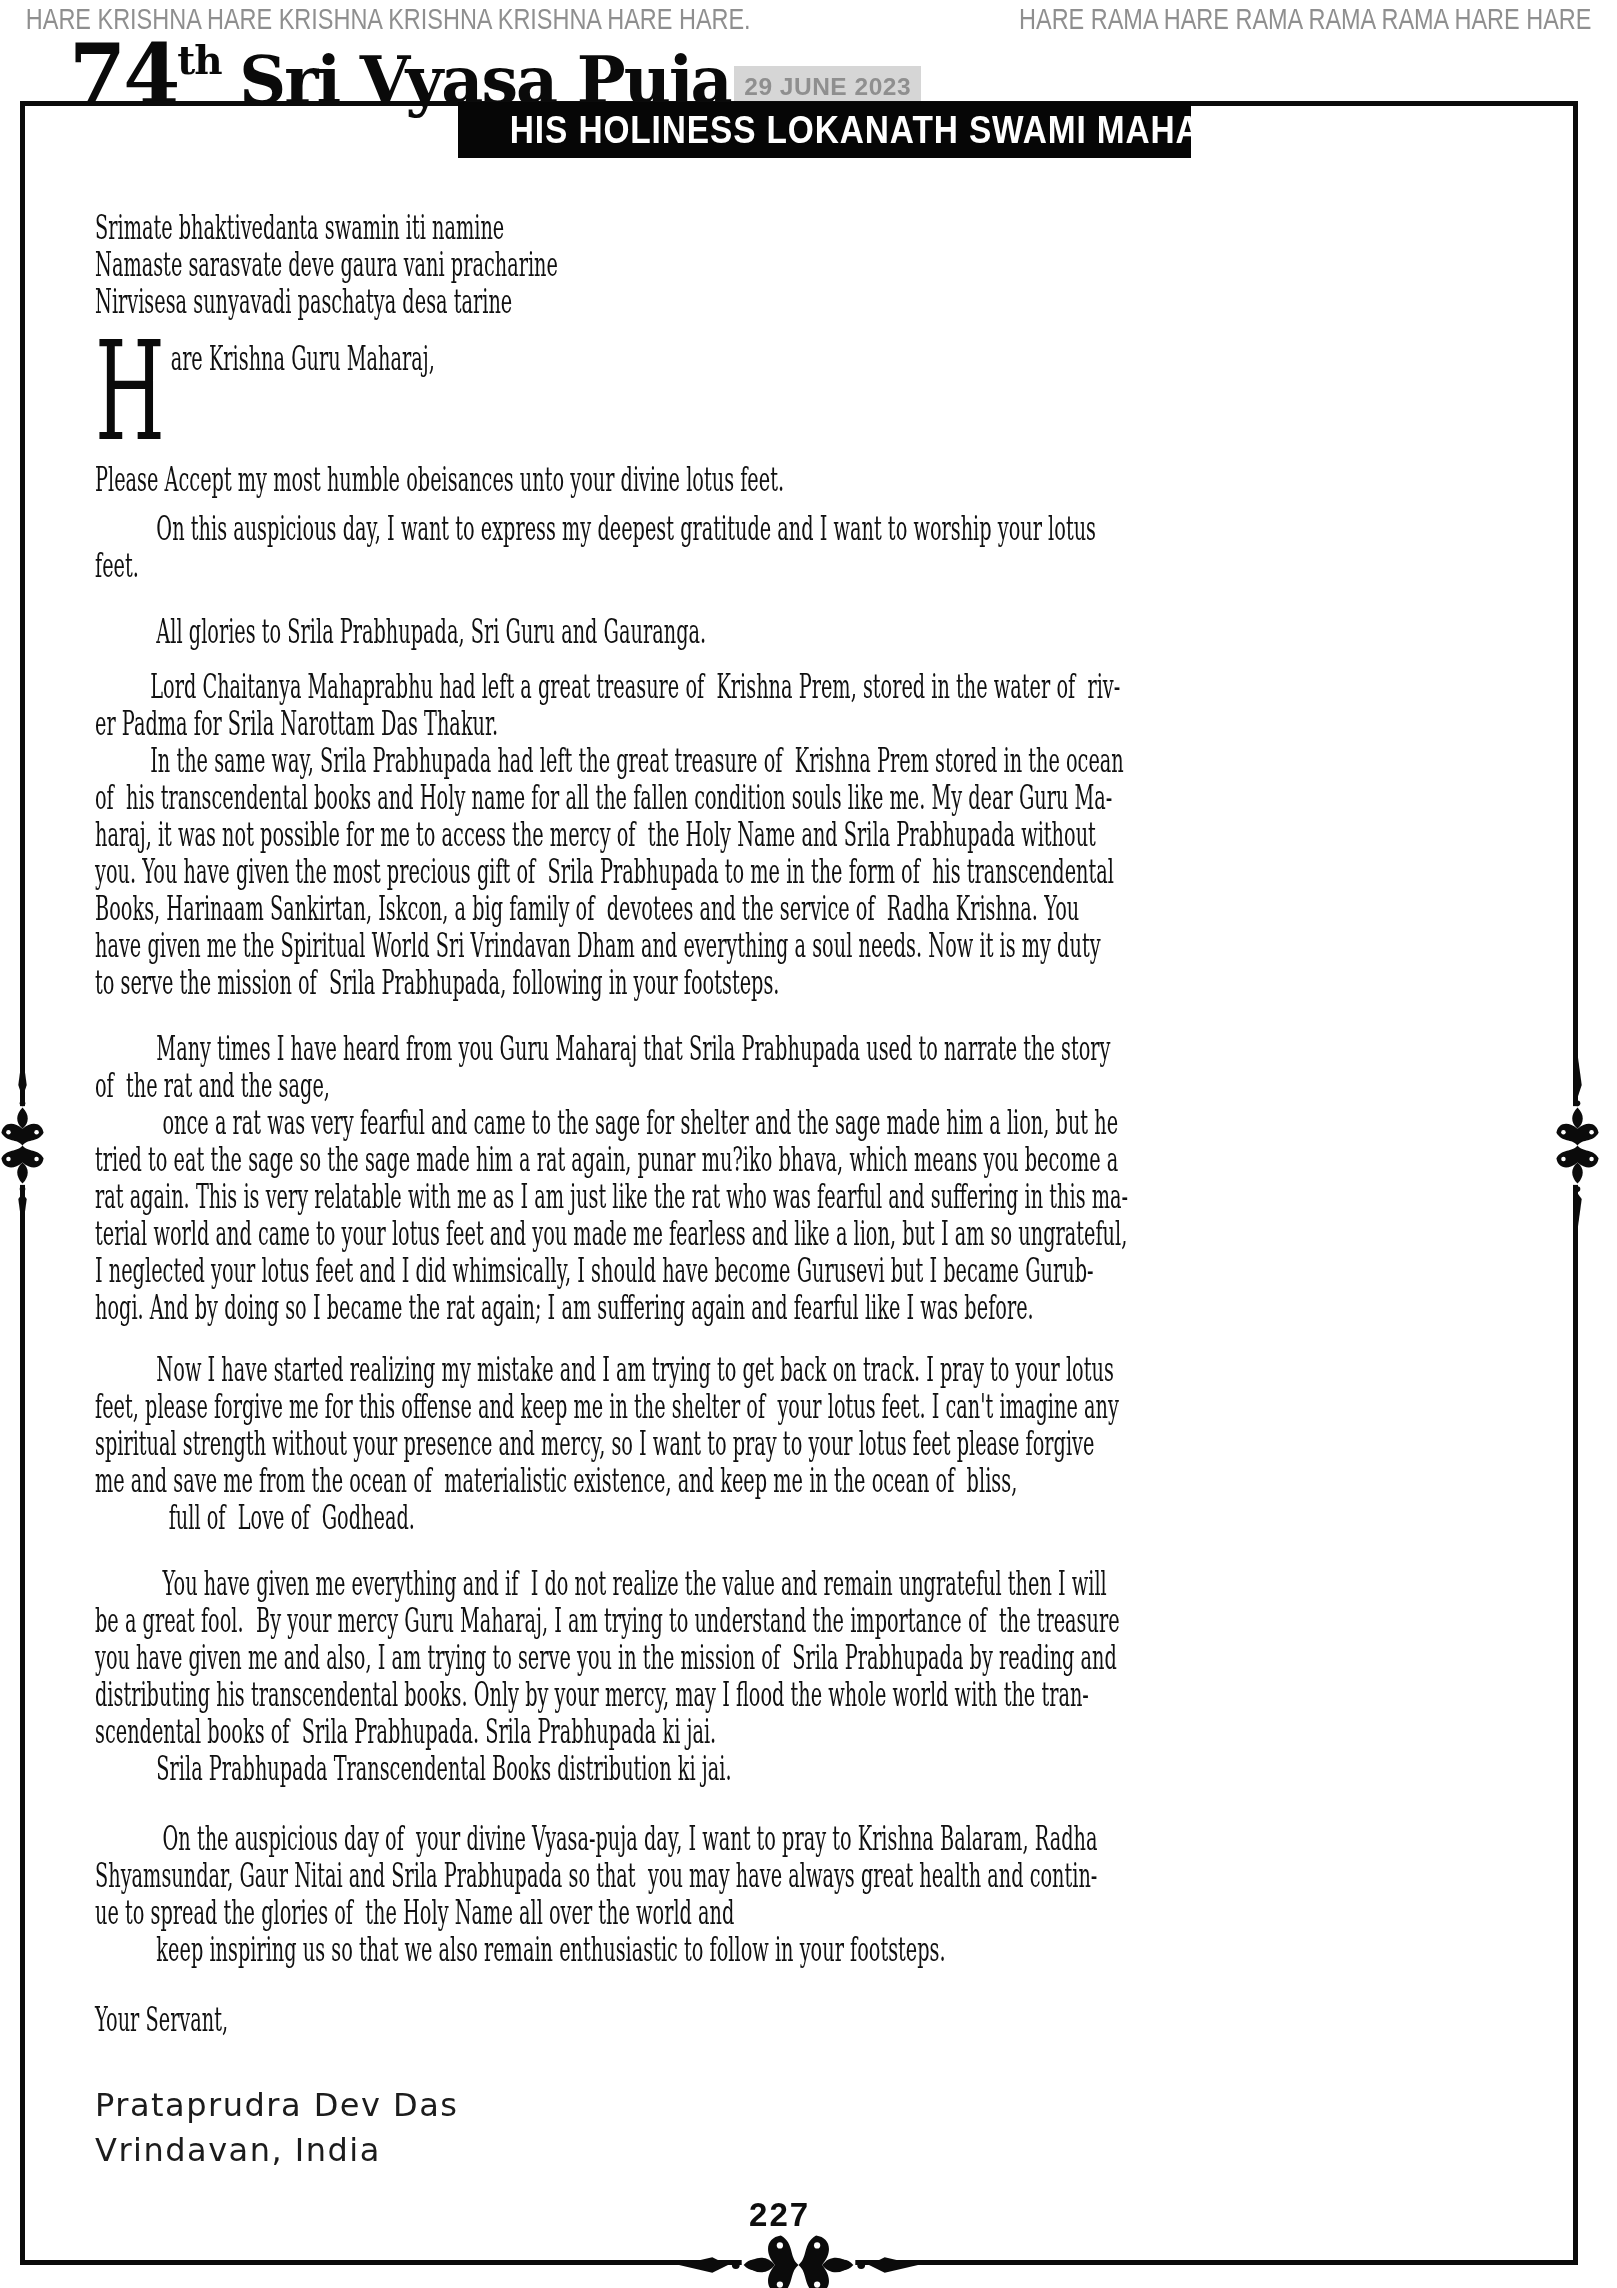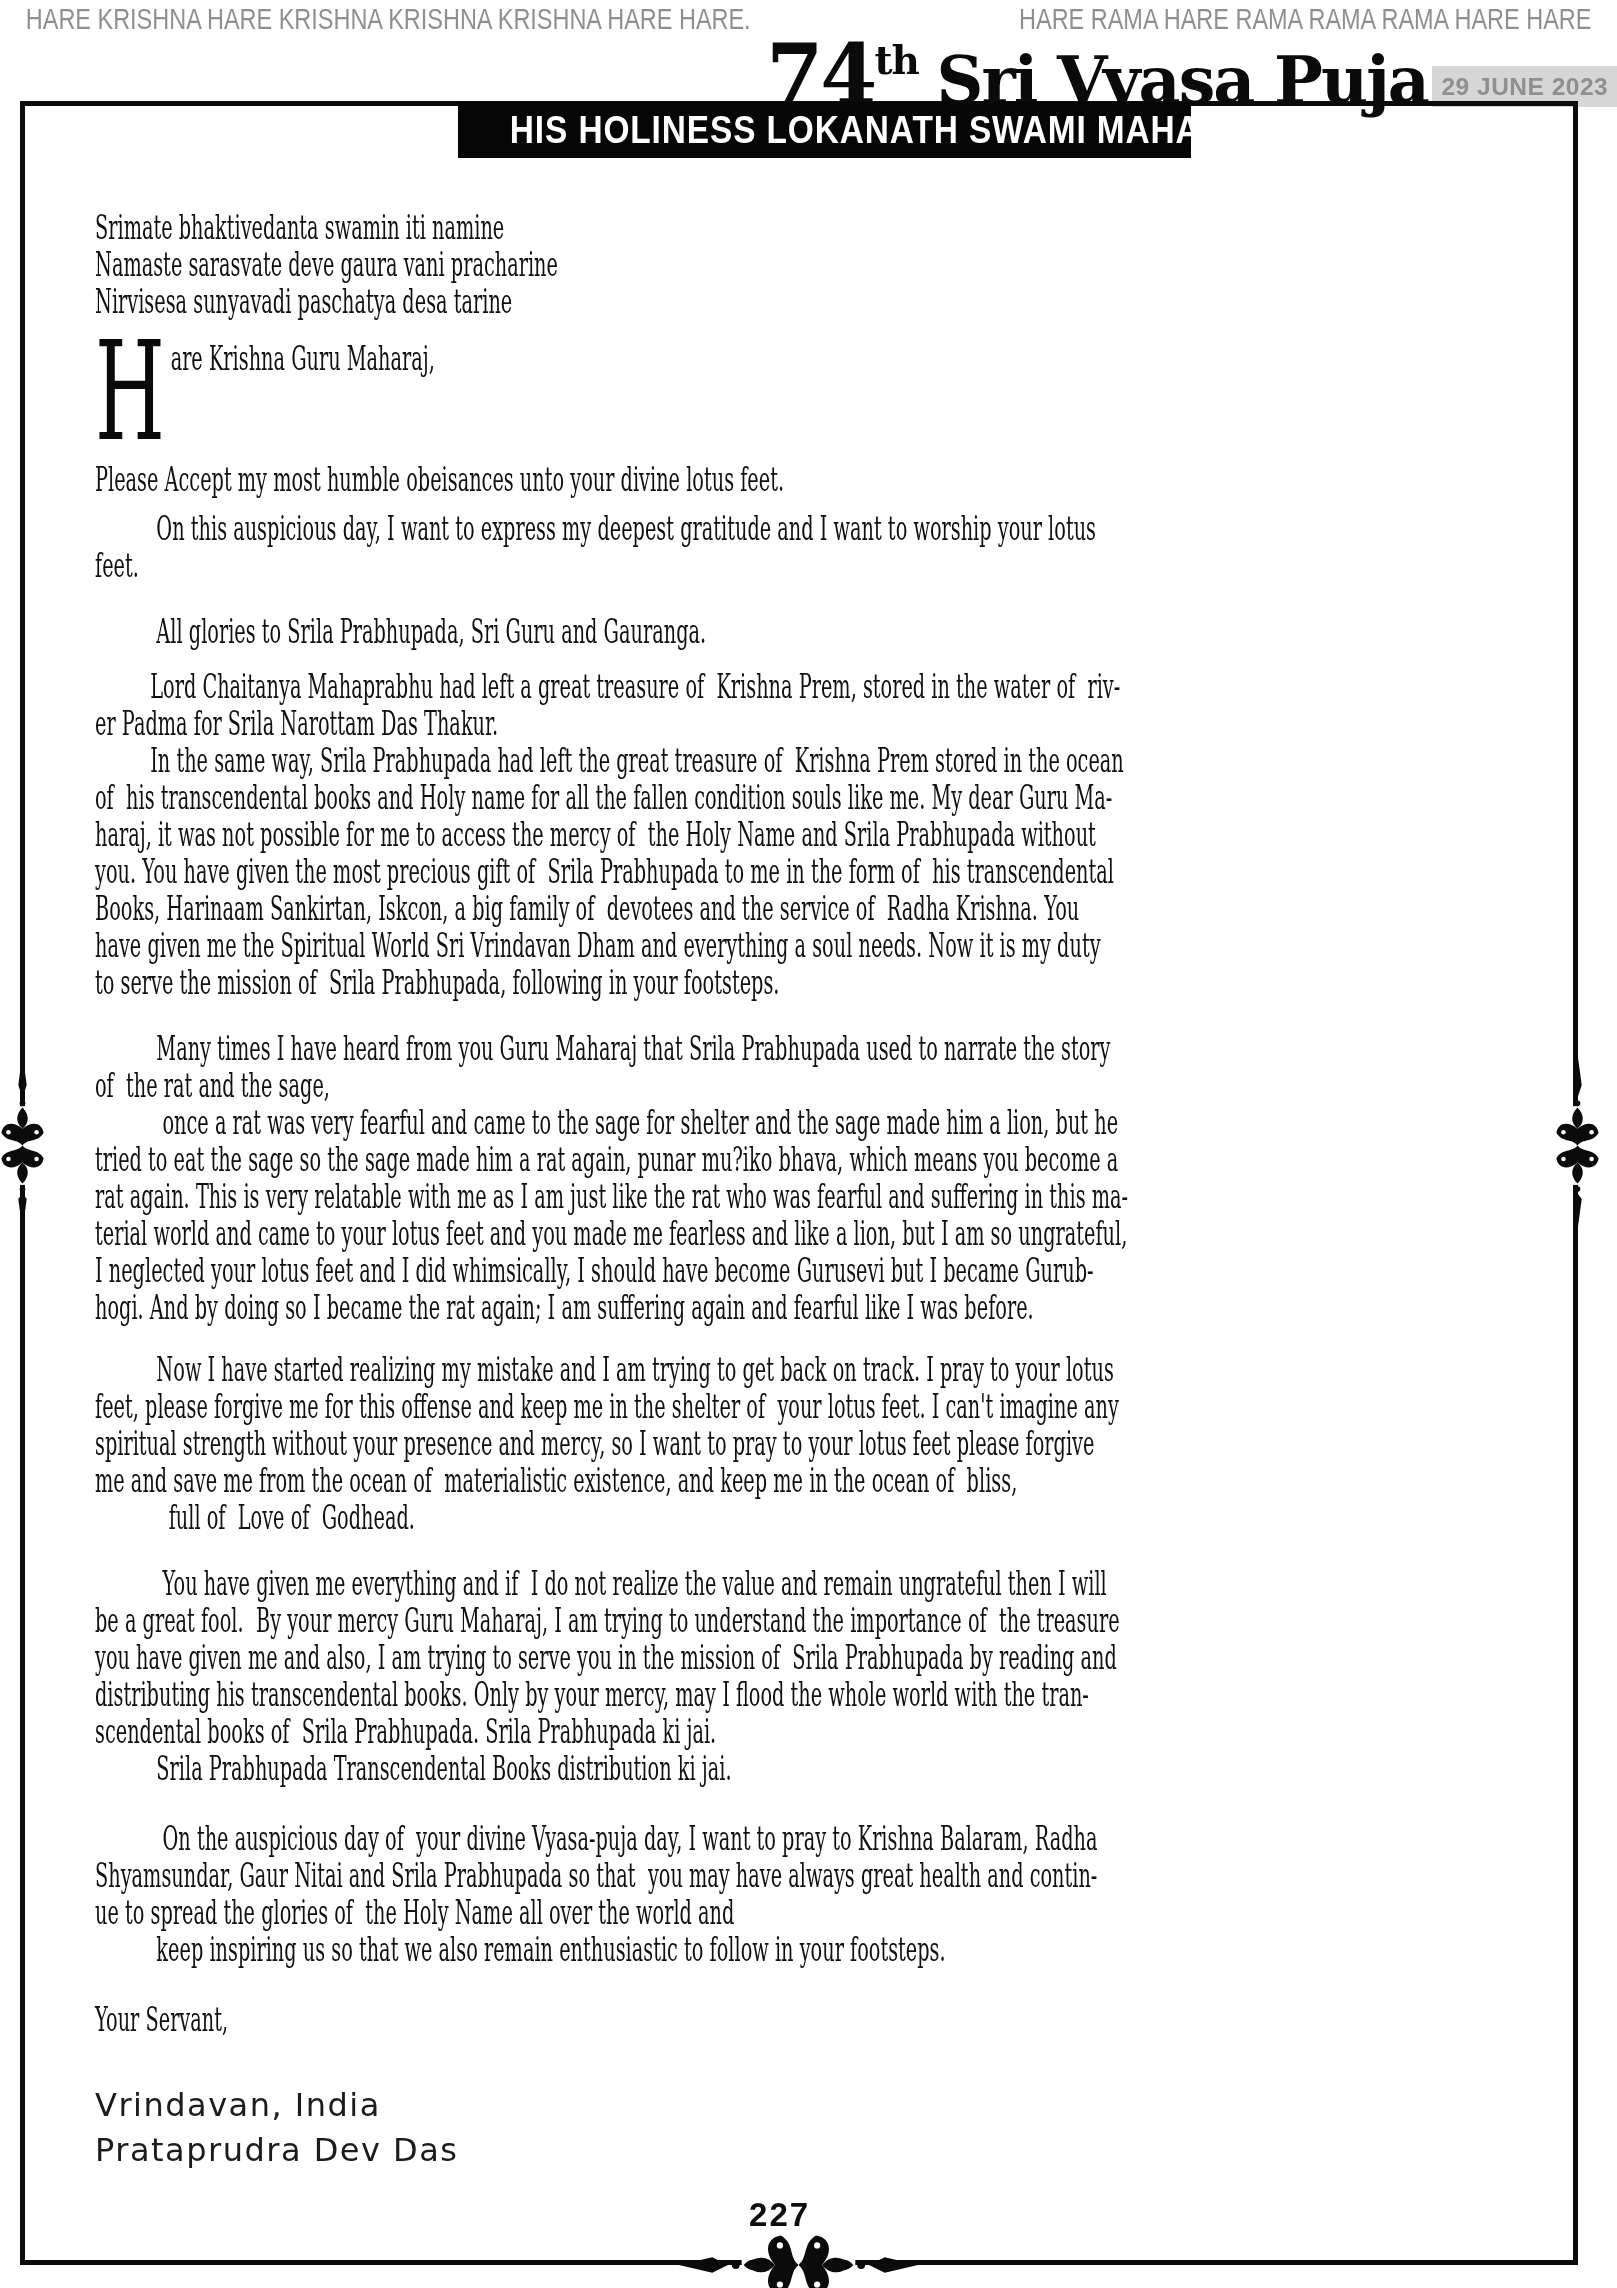--- a/index.html
+++ b/index.html
@@ -17,21 +17,21 @@
   .mantra{
     display:flex;justify-content:space-between;
     padding:2px 33px 0 33px;
     font-size:30px;line-height:33px;color:#8f8f8f;
     font-family:"Liberation Sans",sans-serif;white-space:nowrap;
   }
 
   
   .title-row{
     position:absolute;top:25.5px;left:69px;width:1549px;
-    text-align:right;white-space:nowrap;
+    text-align:left;white-space:nowrap;
   }
   .t-num{
     font-family:"DejaVu Serif",serif;font-weight:900;font-size:82px;
     letter-spacing:-2.9px;color:#0a0a0a;
   }
   .t-sup{
     font-family:"DejaVu Serif",serif;font-weight:700;font-size:39px;
     color:#0a0a0a;position:relative;top:-29px;letter-spacing:-1px;
   }
   .t-main{
@@ -205,22 +205,22 @@
           Srila Prabhupada Transcendental Books distribution ki jai.</p>
         <p>           On the auspicious day of  your divine Vyasa-puja day, I want to pray to Krishna Balaram, Radha
 Shyamsundar, Gaur Nitai and Srila Prabhupada so that  you may have always great health and contin-
 ue to spread the glories of  the Holy Name all over the world and
           keep inspiring us so that we also remain enthusiastic to follow in your footsteps.</p>
         <p>Your Servant,</p>
       </div>
     <div style="clear:both"></div>
   </div>
   <div class="signature">
+    <div>Prataprudra Dev Das</div>
     <div>Vrindavan, India</div>
-    <div>Prataprudra Dev Das</div>
   </div>
 </div>
 
 <div class="pagenum">227</div>
 
 <svg class="orn-bottom" viewBox="0 0 244 122">
   <rect x="64" y="25" width="116" height="72" fill="#ffffff"></rect>
   <use href="#divider-half"></use>
   <use href="#divider-half" transform="translate(244,0) scale(-1,1)"></use>
   <use href="#fleur-cluster" transform="translate(122,61) rotate(90) translate(-32,-130)"></use>

